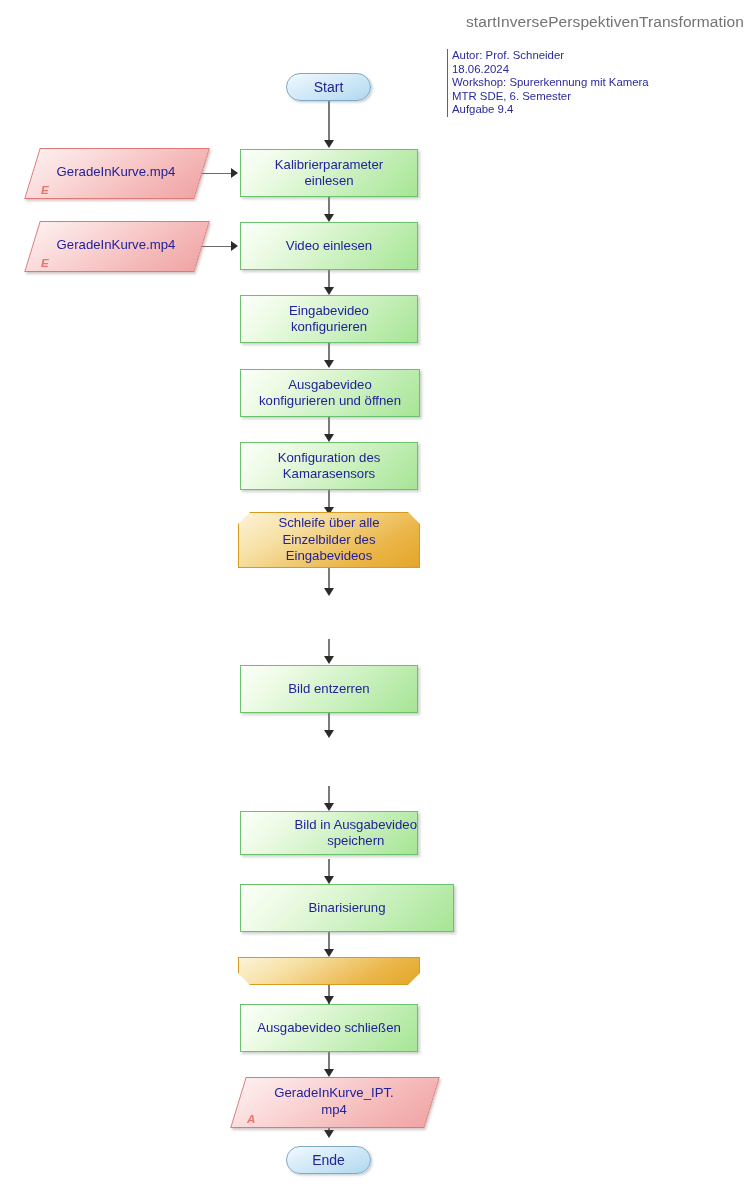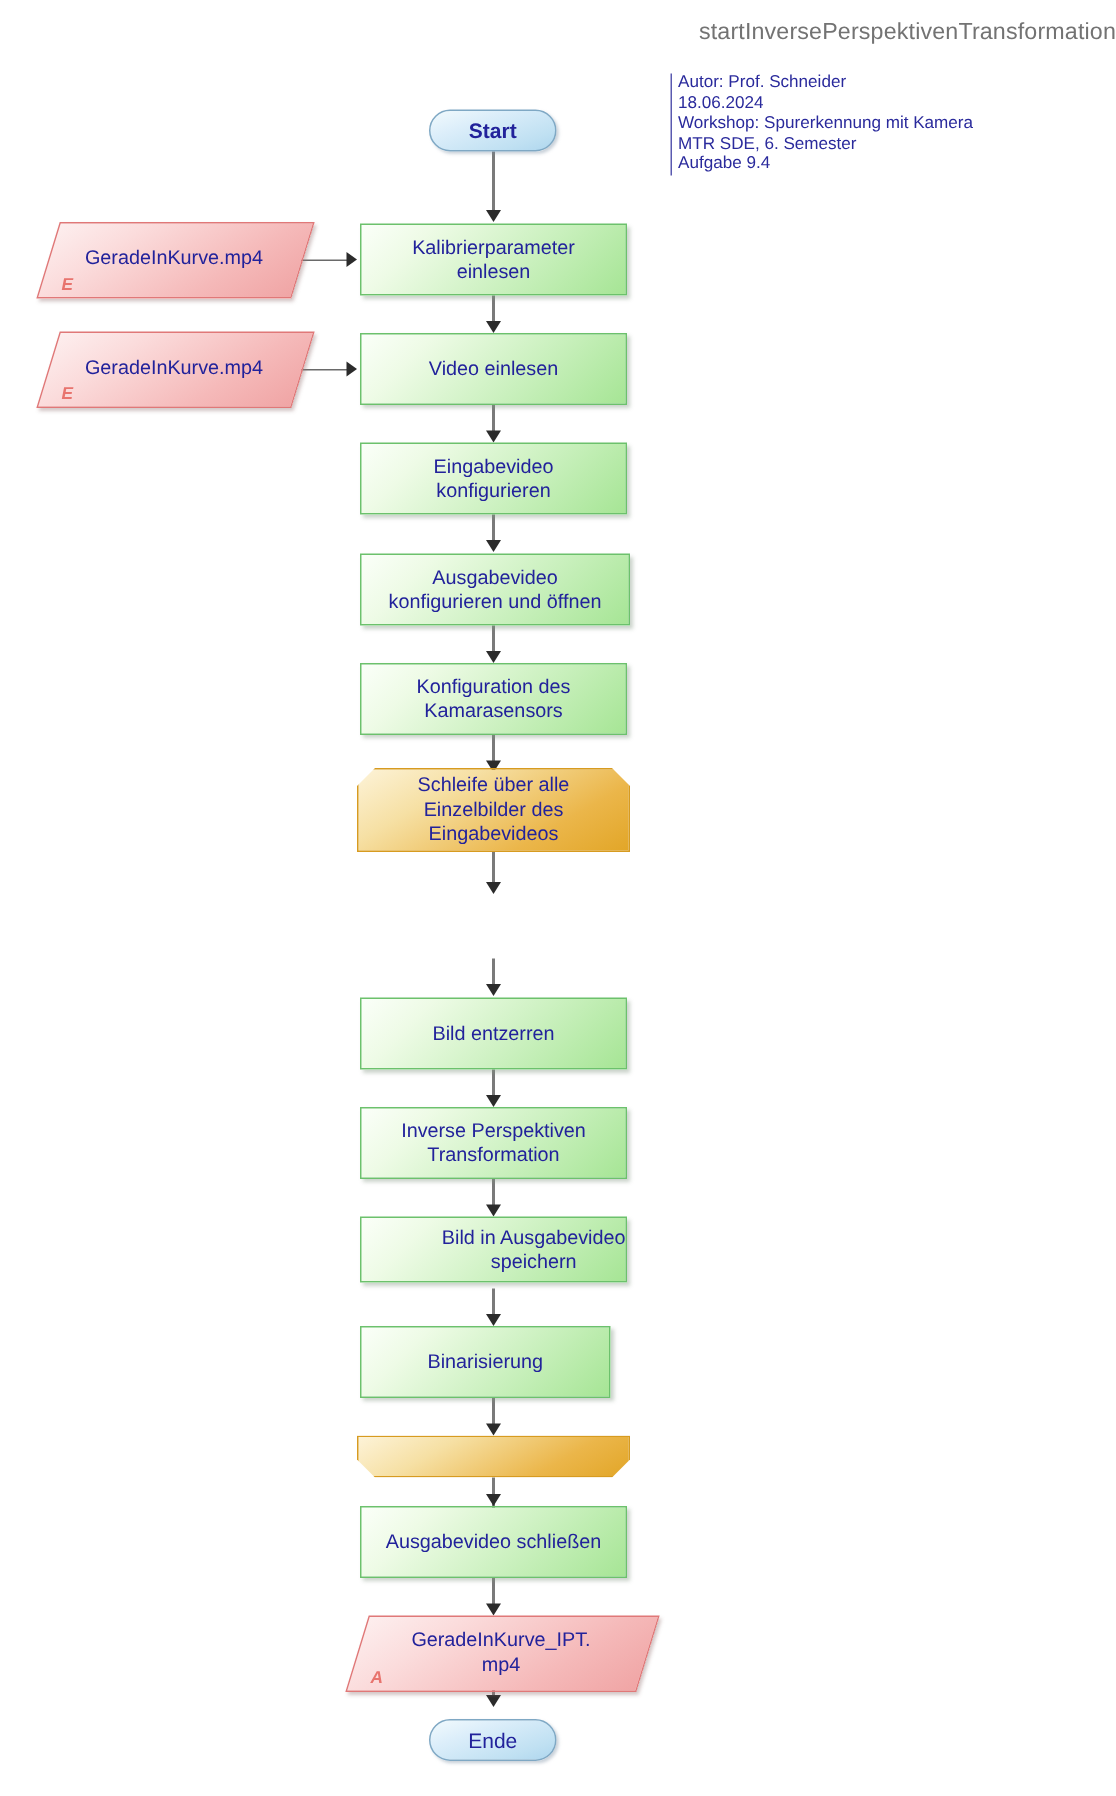--- a/index.html
+++ b/index.html
@@ -215,21 +215,21 @@
 
   <div class="v-line" style="left:328.2px; top:1113px; height:22px;"></div>
   <div class="arrow-down" style="left:323.5px; top:1130px;"></div>
 
   <div class="h-line" style="left:196px; top:172.5px; width:38px;"></div>
   <div class="arrow-right" style="left:231px; top:168px;"></div>
 
   <div class="h-line" style="left:196px; top:245.5px; width:38px;"></div>
   <div class="arrow-right" style="left:231px; top:241px;"></div>
 
-  <div class="node terminator" style="left:286px; top:73px; width:85px; height:28px;font-weight:bold;">
+  <div class="node terminator" style="left:286px; top:73px; width:85px; height:28px;">
     <span>Start</span>
   </div>
 
   <div class="data-shape" style="left:32px; top:148px; width:168px; height:49px;">
     <div class="data-skew"></div>
     <div class="data-label">GeradeInKurve.mp4</div>
     <div class="data-marker">E</div>
   </div>
 
   <div class="data-shape" style="left:32px; top:221px; width:168px; height:49px;">
@@ -280,35 +280,29 @@
     </div>
   </div>
 
 
   <div class="node process" style="left:240px; top:665px; width:178px; height:48px;">
     <div>
       <div>Bild entzerren</div>
     </div>
   </div>
 
-  <div class="node process" style="left:240px; top:738px; width:178px; height:48px;">
-    <div>
-      <div>Inverse Perspektiven</div>
-      <div>Transformation</div>
-    </div>
-  </div>
 
   <div class="node process" style="left:240px; top:811px; width:178px; height:44px;justify-content:flex-end;">
     <div>
       <div>Bild in Ausgabevideo</div>
       <div>speichern</div>
     </div>
   </div>
 
-  <div class="node process" style="left:240px; top:884px; width:167px; height:48px;">
+  <div class="node process" style="left:240px; top:884px; width:214px; height:48px;">
     <div>
       <div>Binarisierung</div>
     </div>
   </div>
 
   <div class="node loop-end" style="left:238px; top:957px; width:182px; height:28px;">
     <div></div>
   </div>
 
   <div class="node process" style="left:240px; top:1004px; width:178px; height:48px;">

